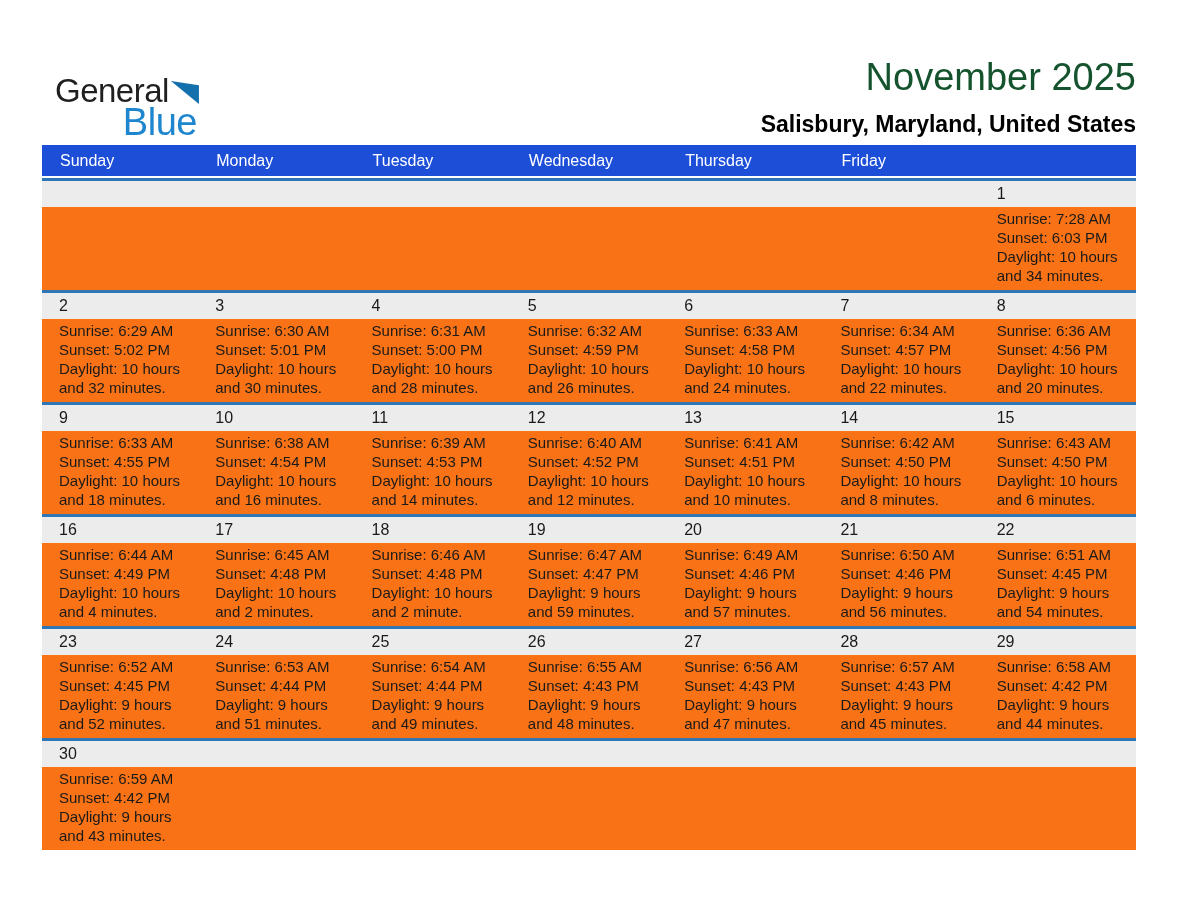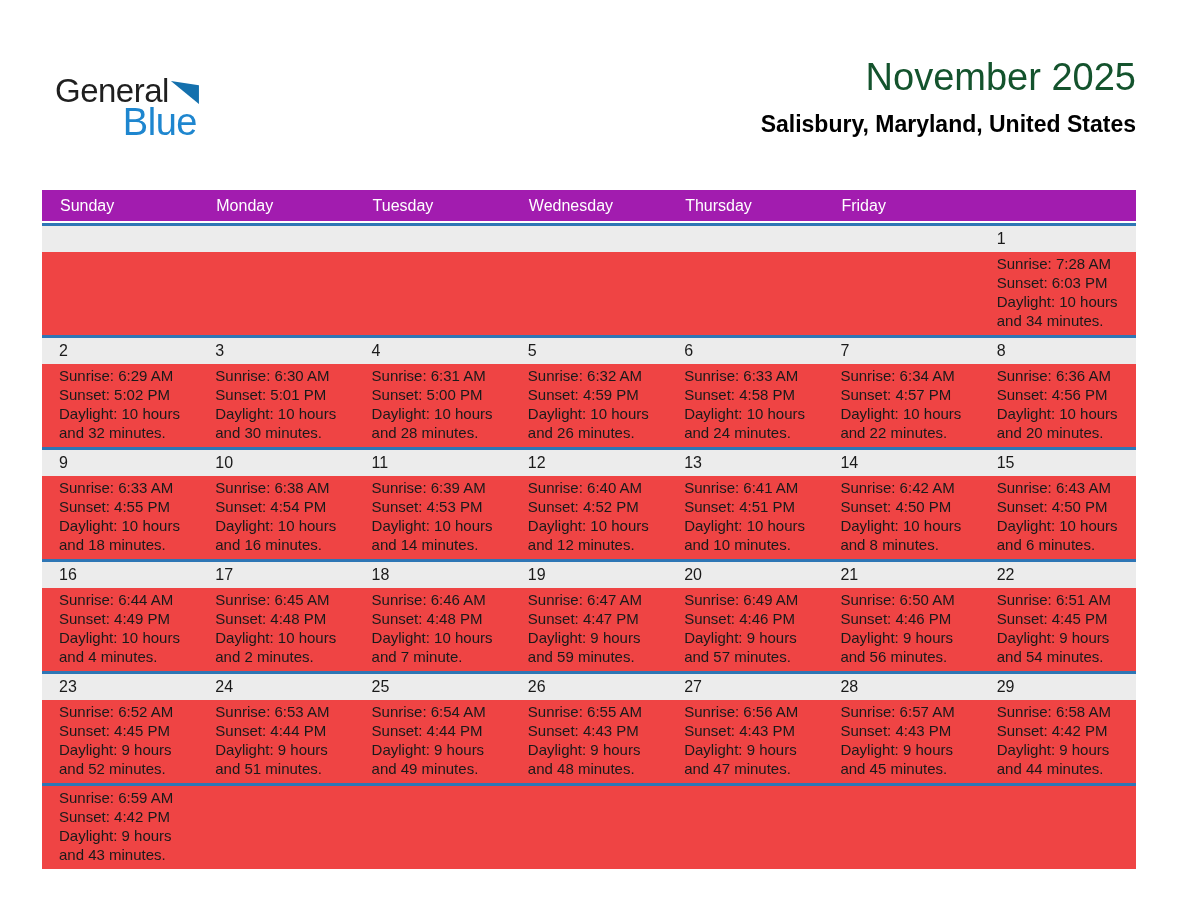--- a/index.html
+++ b/index.html
@@ -6,21 +6,21 @@
   html, body {
     margin: 0; padding: 0;
     width: 1188px; height: 918px;
     background: #ffffff;
     font-family: "Liberation Sans", sans-serif;
     color: #1a1a1a;
     overflow: hidden;
   }
   .topbar {
     position: relative;
-    height: 190px;
+    height: 145px;
     width: 100%;
   }
   .logo {
     position: absolute;
     left: 55px;
     top: 74px;
     line-height: 1;
   }
   .logo-line1 {
     font-size: 33px;
@@ -66,21 +66,21 @@
     text-align: right;
   }
   .calendar {
     margin-left: 42px;
     width: 1094px;
   }
   .dow-row {
     display: grid;
     grid-template-columns: repeat(7, 1fr);
     height: 31px;
-    background: #a21caf;
+    background: #1d4ed8;
     margin-bottom: 2px;
   }
   .dow-cell {
     color: #ffffff;
     font-size: 16px;
     line-height: 31px;
     padding-left: 18px;
     overflow: hidden;
     white-space: nowrap;
   }
@@ -95,21 +95,21 @@
   }
   .num-cell {
     font-size: 16px;
     line-height: 26px;
     padding-left: 17px;
     color: #1a1a1a;
   }
   .detail-band {
     display: grid;
     grid-template-columns: repeat(7, 1fr);
-    background: #ef4444;
+    background: #f97316;
   }
   .detail-cell {
     padding: 2px 6px 5px 17px;
     font-size: 15px;
     line-height: 19px;
     color: #1a1a1a;
   }
   .detail-line { white-space: nowrap; }
 </style>
 </head>
@@ -291,21 +291,21 @@
           <div class="detail-cell">
             <div class="detail-line">Sunrise: 6:45 AM</div>
             <div class="detail-line">Sunset: 4:48 PM</div>
             <div class="detail-line">Daylight: 10 hours</div>
             <div class="detail-line">and 2 minutes.</div>
           </div>
           <div class="detail-cell">
             <div class="detail-line">Sunrise: 6:46 AM</div>
             <div class="detail-line">Sunset: 4:48 PM</div>
             <div class="detail-line">Daylight: 10 hours</div>
-            <div class="detail-line">and 7 minute.</div>
+            <div class="detail-line">and 2 minute.</div>
           </div>
           <div class="detail-cell">
             <div class="detail-line">Sunrise: 6:47 AM</div>
             <div class="detail-line">Sunset: 4:47 PM</div>
             <div class="detail-line">Daylight: 9 hours</div>
             <div class="detail-line">and 59 minutes.</div>
           </div>
           <div class="detail-cell">
             <div class="detail-line">Sunrise: 6:49 AM</div>
             <div class="detail-line">Sunset: 4:46 PM</div>
@@ -375,20 +375,29 @@
           </div>
           <div class="detail-cell">
             <div class="detail-line">Sunrise: 6:58 AM</div>
             <div class="detail-line">Sunset: 4:42 PM</div>
             <div class="detail-line">Daylight: 9 hours</div>
             <div class="detail-line">and 44 minutes.</div>
           </div>
         </div>
       </div>
       <div class="week">
+        <div class="num-band">
+          <div class="num-cell">30</div>
+          <div class="num-cell"></div>
+          <div class="num-cell"></div>
+          <div class="num-cell"></div>
+          <div class="num-cell"></div>
+          <div class="num-cell"></div>
+          <div class="num-cell"></div>
+        </div>
         <div class="detail-band">
           <div class="detail-cell">
             <div class="detail-line">Sunrise: 6:59 AM</div>
             <div class="detail-line">Sunset: 4:42 PM</div>
             <div class="detail-line">Daylight: 9 hours</div>
             <div class="detail-line">and 43 minutes.</div>
           </div>
           <div class="detail-cell"></div>
           <div class="detail-cell"></div>
           <div class="detail-cell"></div>

